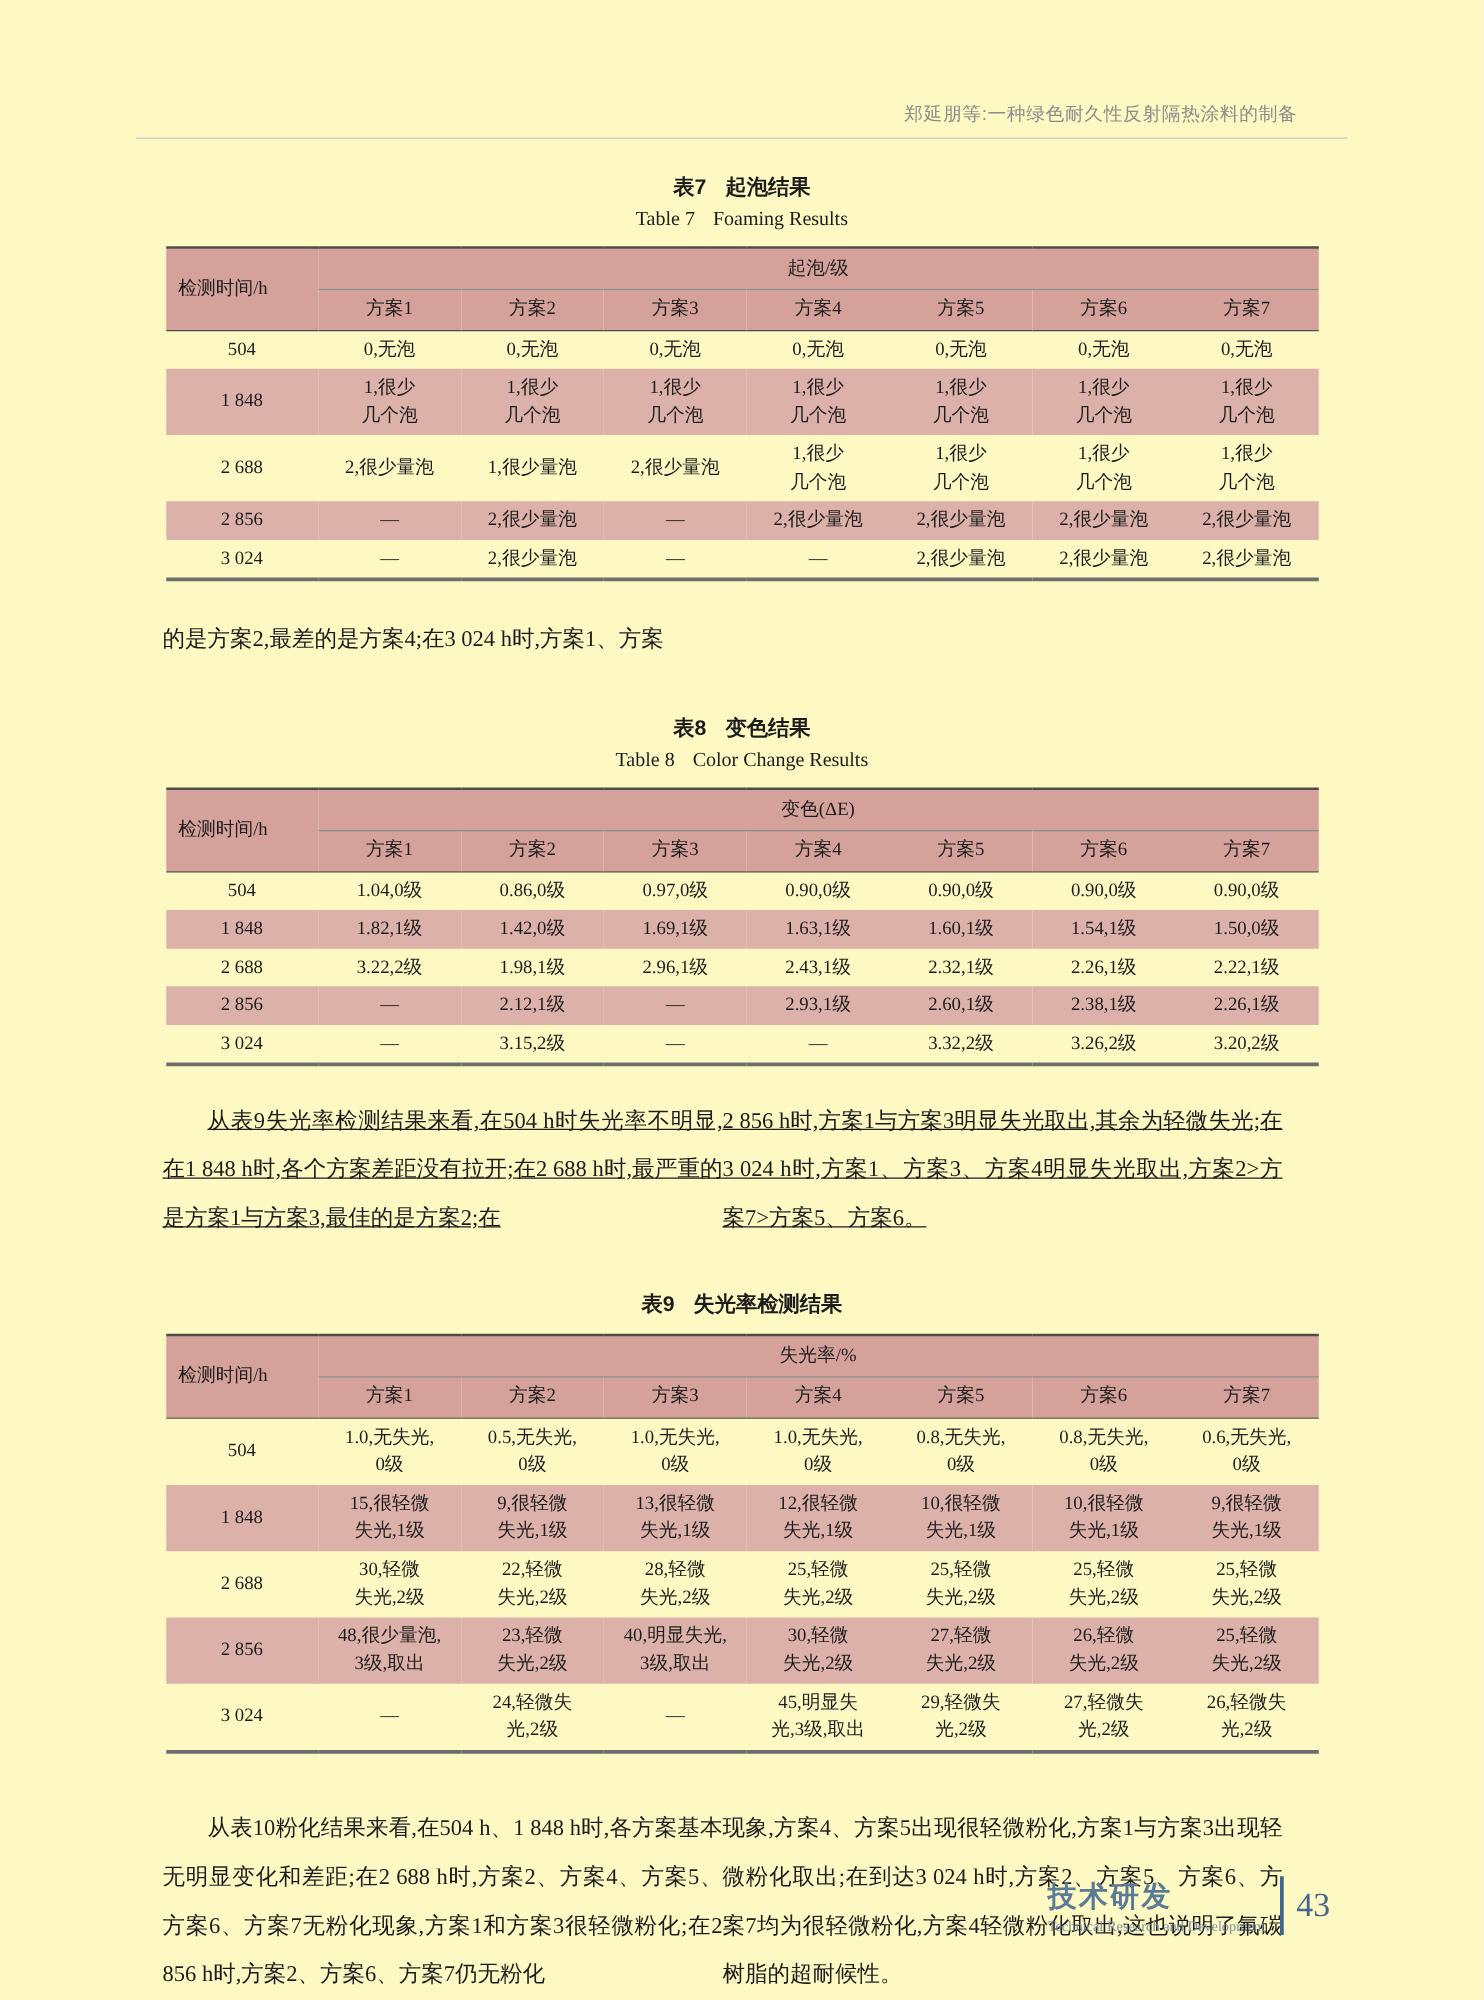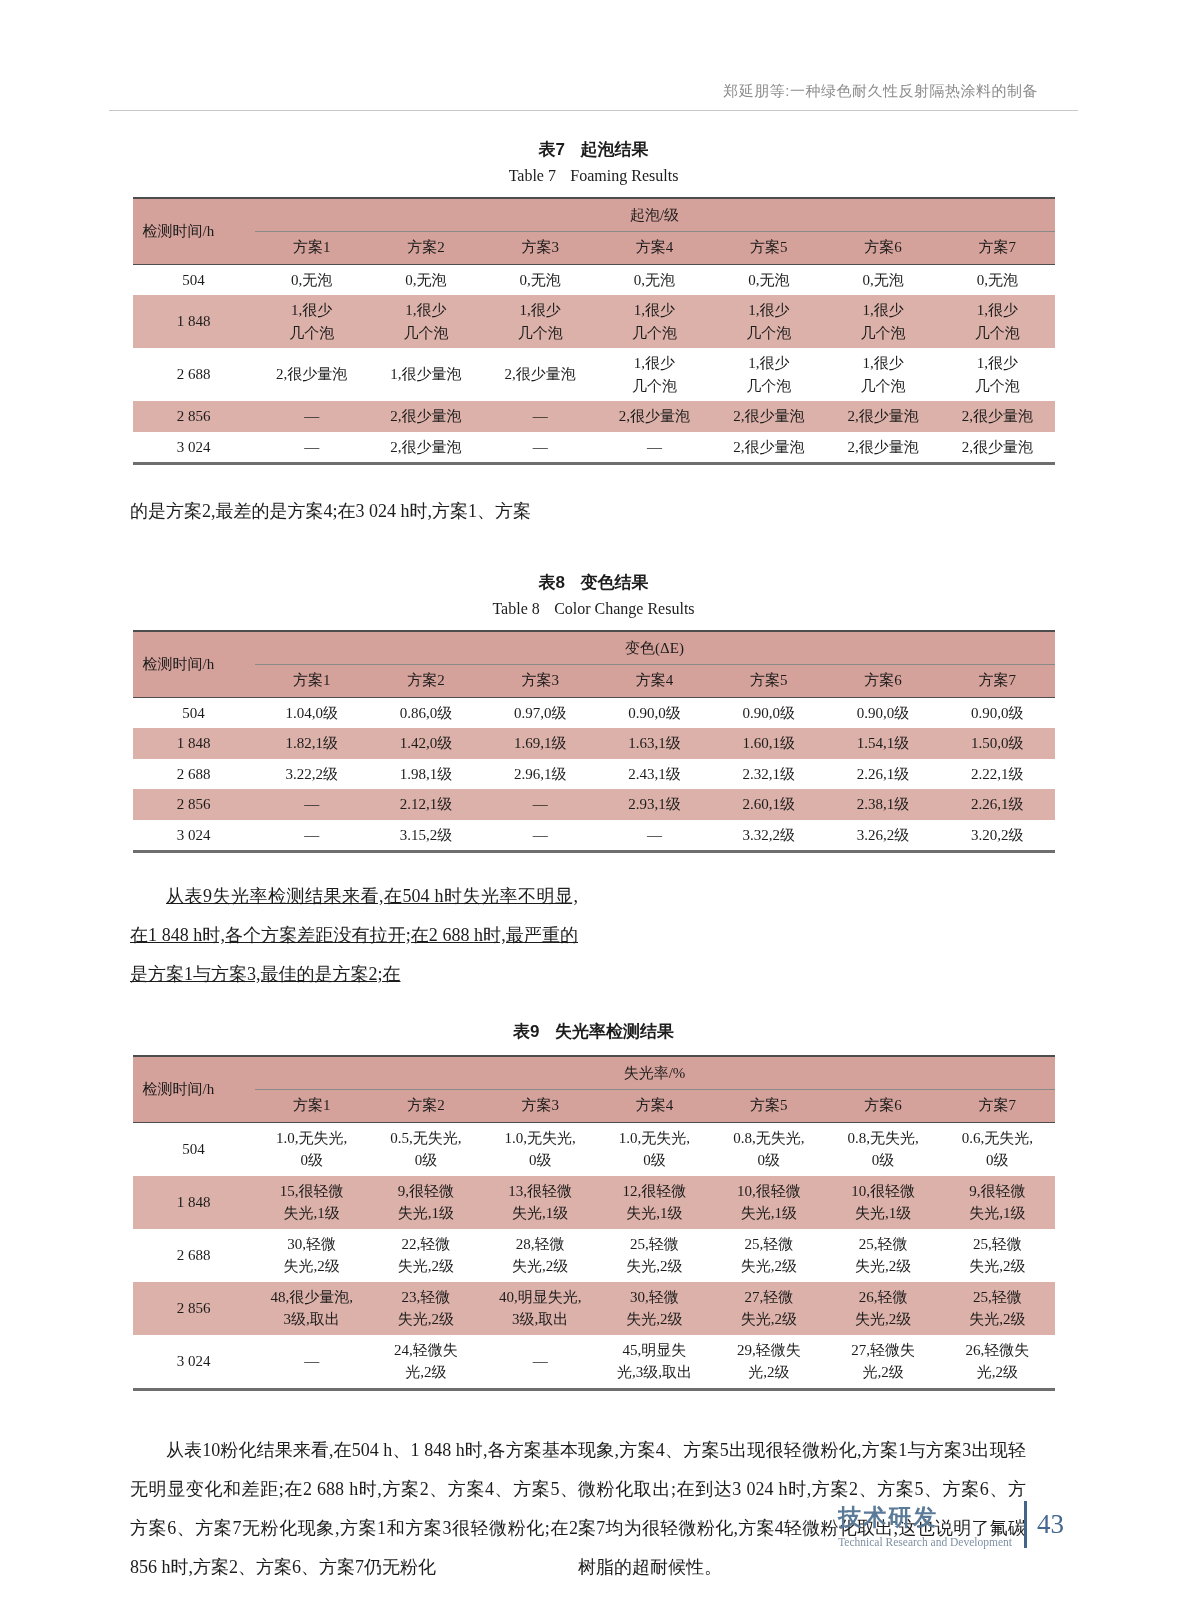--- a/index.html
+++ b/index.html
@@ -1,21 +1,21 @@
 <!DOCTYPE html>
 <html><head>
 <meta charset="utf-8">
 <style>
   * { margin: 0; padding: 0; box-sizing: border-box; }
   html, body { background: #e8e8e8; }
   .page {
     position: relative;
     width: 1187px; height: 1600px;
     margin: 0 auto;
-    background: #ffffff;
+    background: #fef9c3;
     font-family: "Liberation Serif", "DejaVu Serif", serif;
     color: #1c1c1c;
     overflow: hidden;
   }
   .inner { margin: 0 109px; }
 
   
   .running-head {
     padding-top: 82px;
     text-align: right;
@@ -67,21 +67,21 @@
     width: 448px; font-size: 18px; line-height: 39px;
     text-align: justify; text-justify: inter-ideograph;
   }
   .indent { text-indent: 2em; }
 
   
   .sp-t7-title { margin-top: 27px; }
   .sp-p1 { margin-top: 27px; }
   .sp-t8-title { margin-top: 40px; }
   .sp-p2 { margin-top: 24px; text-decoration: underline; }
-  .sp-t9-title { margin-top: 26px; }
+  .sp-t9-title { margin-top: 38px; }
   .sp-p3 { margin-top: 40px; }
 
   
   .footer {
     position: absolute; right: 123px; bottom: 52px;
     display: flex; align-items: center;
   }
   .footer .txt { }
   .footer .cn {
     font-family: "Liberation Sans", "DejaVu Sans", sans-serif;
@@ -291,20 +291,21 @@
               <td>3.32,2级</td>
               <td>3.26,2级</td>
               <td>3.20,2级</td>
             </tr>
           </tbody>
         </table>
       </div>
 
     <div class="two-col sp-p2">
       <p class="col indent">从表9失光率检测结果来看,在504 h时失光率不明显,在1 848 h时,各个方案差距没有拉开;在2 688 h时,最严重的是方案1与方案3,最佳的是方案2;在</p>
+      <p class="col">2 856 h时,方案1与方案3明显失光取出,其余为轻微失光;在3 024 h时,方案1、方案3、方案4明显失光取出,方案2&gt;方案7&gt;方案5、方案6。</p>
     </div>
 
     <div class="tbl-title-cn sp-t9-title">
       <span>表9</span><span class="t-gap"></span><span>失光率检测结果</span>
     </div>
     <div class="tblwrap">
         <table class="tbl">
           <colgroup>
             <col class="c0">
             <col>

